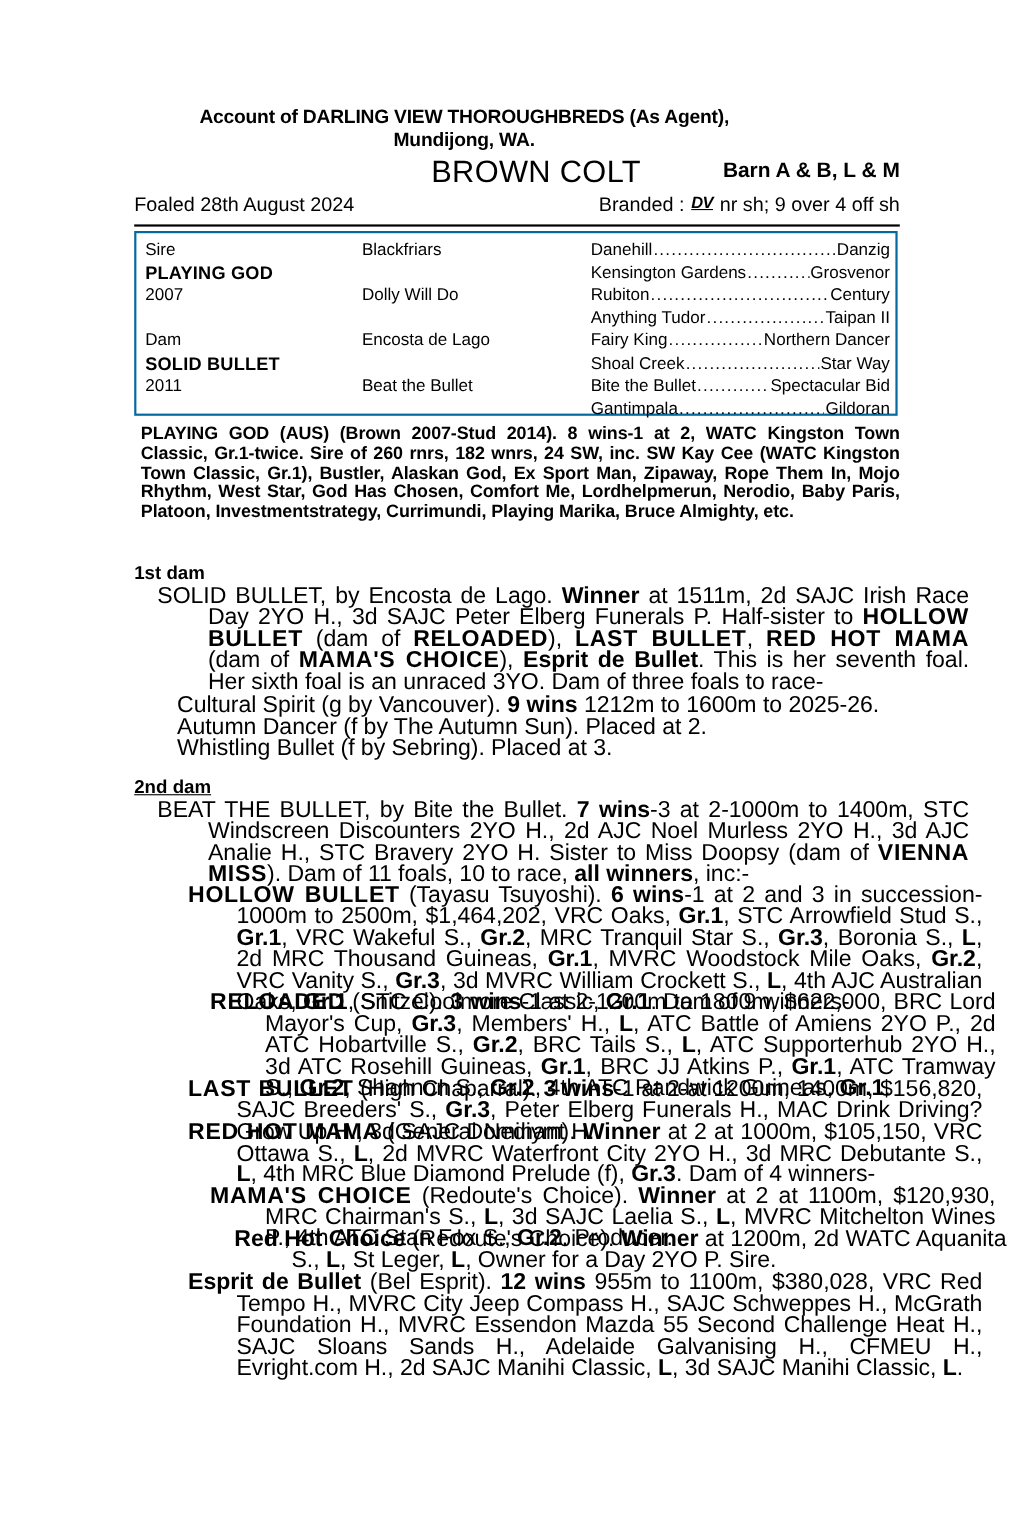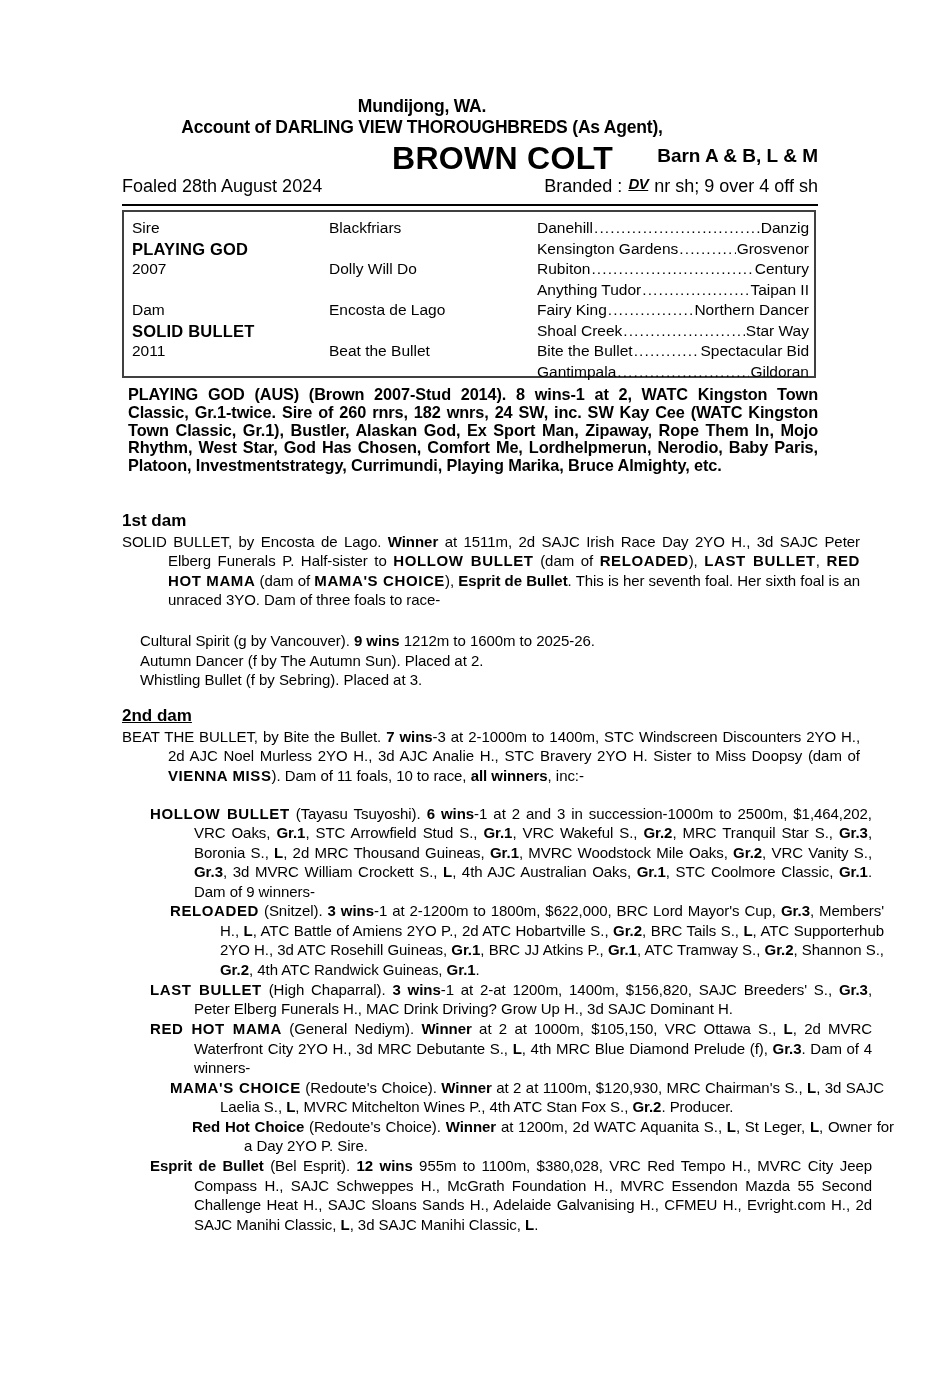--- a/index.html
+++ b/index.html
@@ -79,22 +79,22 @@
   }
   .lot .gst {
     font-size: 16px;
     font-weight: 400;
     letter-spacing: 0;
   }
   .colour-sex {
     position: absolute;
     left: 270px;
     top: 2px;
-    font-size: 32px;
-    font-weight: 700;
+    font-size: 28px;
+    font-weight: 400;
     letter-spacing: 0.3px;
   }
   .barn {
     position: absolute;
     right: 0;
     top: 7px;
     font-size: 19px;
     font-weight: 700;
   }
   .foaled-row {
@@ -127,21 +127,21 @@
     background: #000;
   }
 
   
   .ped {
     position: absolute;
     left: 122px;
     top: 210px;
     width: 694px;
     height: 168px;
-    border: 2px solid #404040;
+    border: 2px solid #0369a1;
     box-sizing: border-box;
   }
   .ped-col {
     position: absolute;
     top: 6px;
     font-size: 15.5px;
     line-height: 20.5px;
   }
   .ped-c1 { left: 8px;  width: 170px; }
   .ped-c2 { left: 205px; width: 190px; }
@@ -180,41 +180,42 @@
 
   
   .sec-head {
     position: absolute;
     left: 122px;
     font-size: 17px;
     font-weight: 700;
   }
   .blk {
     position: absolute;
-    font-size: 15px;
+    font-size: 21px;
     line-height: 19.4px;
     text-align: justify;
     letter-spacing: -0.05px;
+    margin-left: 21px;
   }
   .blk b { font-weight: 700; }
   .hang1 { padding-left: 46px; text-indent: -46px; }
   .hang3 { padding-left: 58px; text-indent: -44px; }
   .hang4 { padding-left: 70px; text-indent: -50px; }
   .hang5 { padding-left: 80px; text-indent: -52px; }
   .nm { font-weight: 700; letter-spacing: 0.6px; }
 </style>
 </head>
 <body>
 
 <div class="page">
 
 
   <div class="account">
+    <div>Account of DARLING VIEW THOROUGHBREDS (As Agent),</div>
     <div>Mundijong, WA.</div>
-    <div>Account of DARLING VIEW THOROUGHBREDS (As Agent),</div>
   </div>
 
   <div class="hdr-row">
     <div class="colour-sex">BROWN COLT</div>
     <div class="barn">Barn A &amp; B, L &amp; M</div>
   </div>
 
   <div class="foaled-row">
     <div class="foaled">Foaled 28th August 2024</div>
     <div class="branded"><span>Branded :</span> <span class="brand-sym">DV</span> <span>nr sh; 9 over 4 off sh</span></div>

